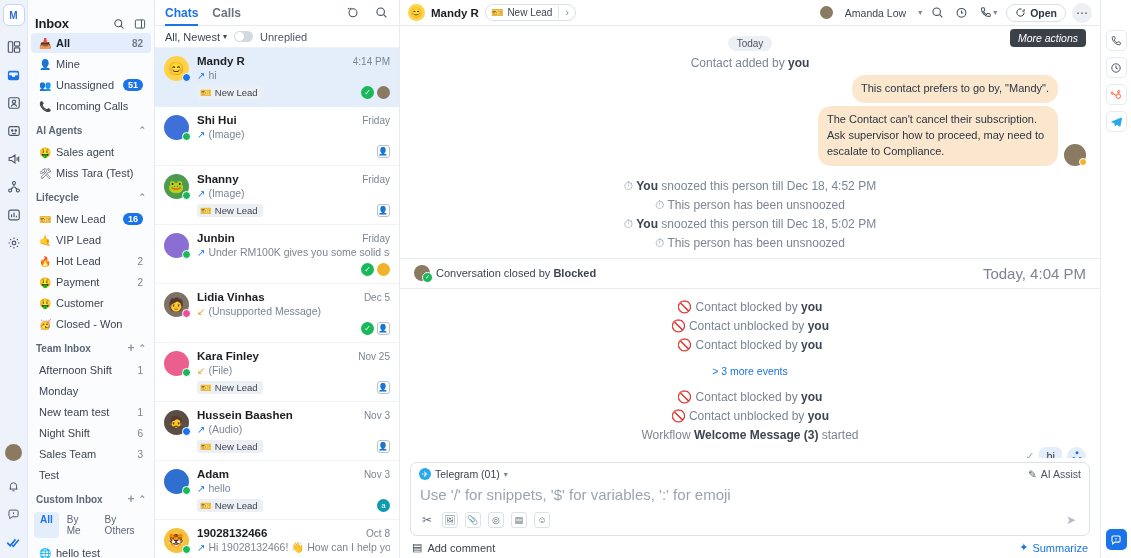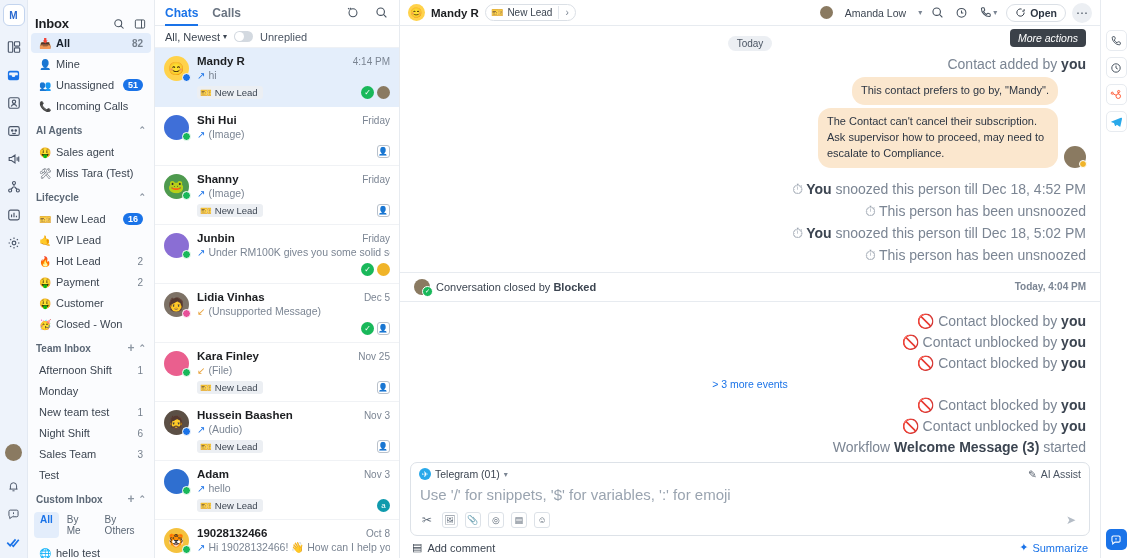--- a/index.html
+++ b/index.html
@@ -158,40 +158,40 @@
   .moreb { width: 20px; height: 20px; display:flex;align-items:center;justify-content:center; border-radius: 50%;
            background: #eceff3; color: #47525f; font-size: 12px; position: relative; }
   .tooltip {
     position: absolute; top: 26px; right: 6px; background: #3b4149; color: #fff;
     font-size: 10.5px; padding: 3px 8px; border-radius: 4px; white-space: nowrap; z-index: 30; font-style: italic;
   }
 
   .thread { flex: 1; overflow: hidden; position: relative; padding: 6px 14px 0; }
   .daydiv { display: flex; align-items: center; justify-content: center; margin: 4px 0 4px; }
   .daydiv span { background: #eceff3; border-radius: 10px; font-size: 10px; color: #4b5563; padding: 2px 9px; }
-  .evt { text-align: right; font-size: 14px; color: #7b8593; margin: 5px 0; }
+  .evt { text-align: center; font-size: 12px; color: #7b8593; margin: 5px 0; }
   .evt b { color: #3c4551; }
   .evt .ic { margin-right: 3px; color: #98a1ad; }
   .bub {
     max-width: 240px; background: #fbe7ce; border-radius: 13px; padding: 6px 9px;
     font-size: 11px; color: #2c3542; line-height: 1.45;
   }
   .rowR { display: flex; justify-content: flex-end; margin: 3px 0; gap: 6px; align-items: flex-end; }
   .bub-av { width: 22px; height: 22px; border-radius: 50%; background: #8a7a61; position: relative; flex: 0 0 22px; }
   .bub-av .dot { position: absolute; right: -1px; bottom: 0; width: 8px; height: 8px; border-radius: 50%; background:#f0b429; border: 1.5px solid #fff; }
   .closebar {
     margin: 8px -14px 0; padding: 6px 14px; border-top: 1px solid #e7ebf0; border-bottom: 1px solid #e7ebf0;
     display: flex; align-items: center; gap: 6px;
   }
   .closebar .ca { width: 16px; height: 16px; border-radius: 50%; background: #8a7a61; position: relative; }
   .closebar .ca:after { content: "✓"; position: absolute; right: -3px; bottom: -2px; width: 9px; height: 9px; border-radius: 50%;
                         background: #19b85a; color: #fff; font-size: 6px; line-height: 9px; text-align: center; border: 1px solid #fff; }
   .closebar .txt { font-size: 11px; color: #3c4551; flex: 1; }
-  .closebar .tm { font-size: 10px; color: #7b8593; font-weight: bold; }
-  .morelink { text-align: center; color: #1a73e8; font-size: 10.5px; margin: 7px 0; cursor: pointer; }
+  .closebar .tm { font-size: 15px; color: #7b8593; }
+  .morelink { text-align: center; color: #1a73e8; font-size: 10.5px; margin: 13px 0; cursor: pointer; }
   .outrow { display: flex; justify-content: flex-end; align-items: center; gap: 5px; margin: 4px 0; }
   .tick { color: #9aa4b0; font-size: 11px; }
   .outbub { background: #e4eefb; border-radius: 6px; font-size: 11px; padding: 3px 7px; color: #2c3542; }
   .wfav { width: 19px; height: 19px; border-radius: 50%; background: #e4eefb; color: #1a73e8;
           display:flex;align-items:center;justify-content:center;font-size:11px; }
 
   
   .composer { padding: 4px 10px 0; }
   .cbox { border: 1px solid #dde2e8; border-radius: 7px; background: #fff; }
   .cbox-top { display: flex; align-items: center; padding: 5px 8px 2px; }

